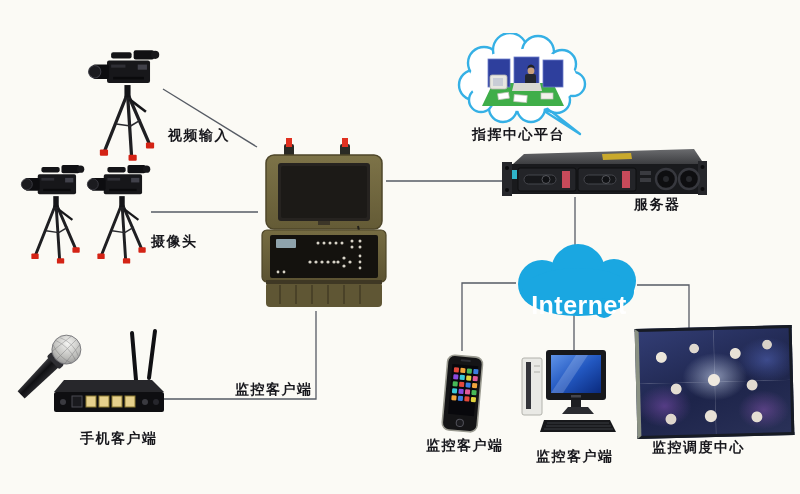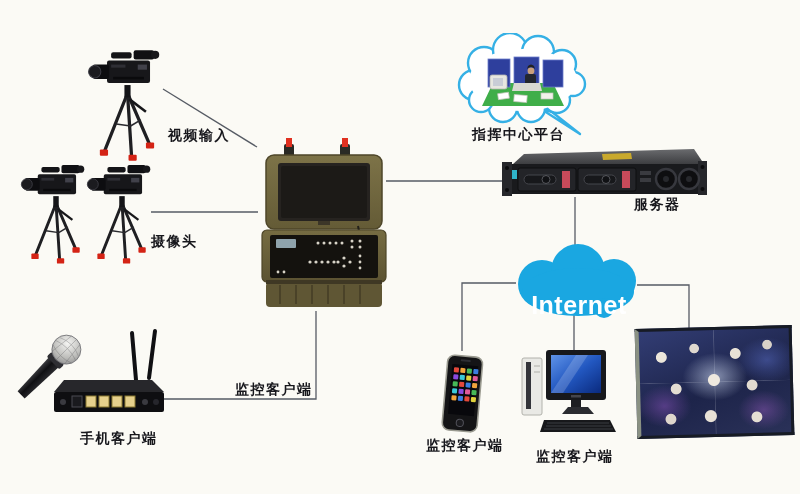--- a/index.html
+++ b/index.html
@@ -346,16 +346,17 @@
       <circle cx="108" cy="76" r="3" fill="#26262c"></circle>
     </svg>
   </div>
 
   <div class="lbl" style="left:168px;top:127px">视频输入</div>
   <div class="lbl" style="left:151px;top:233px">摄像头</div>
   <div class="lbl" style="left:472px;top:126px">指挥中心平台</div>
   <div class="lbl" style="left:634px;top:196px">服务器</div>
   <div class="lbl" style="left:426px;top:437px">监控客户端</div>
   <div class="lbl" style="left:536px;top:448px">监控客户端</div>
+  <div class="lbl" style="left:652px;top:439px">监控调度中心</div>
   <div class="lbl" style="left:80px;top:430px">手机客户端</div>
   <div class="lbl" style="left:235px;top:381px">监控客户端</div>
 
 </div>
 
 </body></html>

